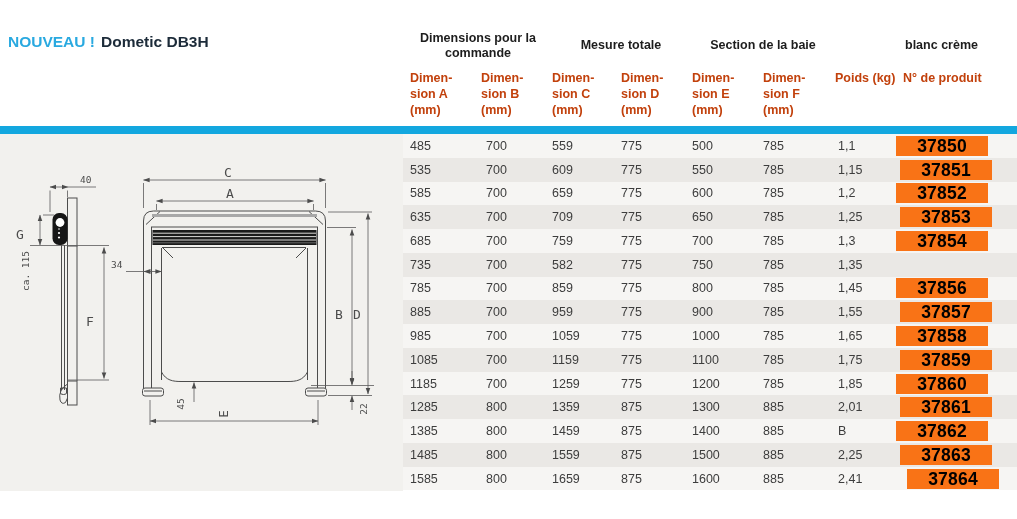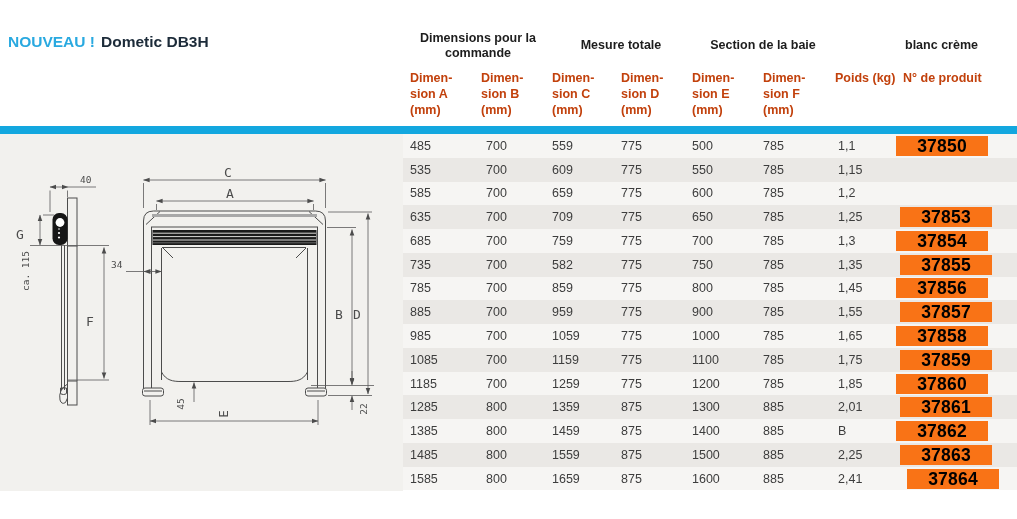--- a/index.html
+++ b/index.html
@@ -226,29 +226,31 @@
         <div class="tcell prodcell"><span class="prod-patch">37850</span></div>
       </div>
       <div class="trow even">
         <div class="tcell c0">535</div>
         <div class="tcell c1">700</div>
         <div class="tcell c2">609</div>
         <div class="tcell c3">775</div>
         <div class="tcell c4">550</div>
         <div class="tcell c5">785</div>
         <div class="tcell c6">1,15</div>
+        <div class="tcell prodcell"><span class="prod-patch">37851</span></div>
       </div>
       <div class="trow odd">
         <div class="tcell c0">585</div>
         <div class="tcell c1">700</div>
         <div class="tcell c2">659</div>
         <div class="tcell c3">775</div>
         <div class="tcell c4">600</div>
         <div class="tcell c5">785</div>
         <div class="tcell c6">1,2</div>
+        <div class="tcell prodcell"><span class="prod-patch">37852</span></div>
       </div>
       <div class="trow even">
         <div class="tcell c0">635</div>
         <div class="tcell c1">700</div>
         <div class="tcell c2">709</div>
         <div class="tcell c3">775</div>
         <div class="tcell c4">650</div>
         <div class="tcell c5">785</div>
         <div class="tcell c6">1,25</div>
         <div class="tcell prodcell"><span class="prod-patch">37853</span></div>
@@ -264,21 +266,20 @@
         <div class="tcell prodcell"><span class="prod-patch">37854</span></div>
       </div>
       <div class="trow even">
         <div class="tcell c0">735</div>
         <div class="tcell c1">700</div>
         <div class="tcell c2">582</div>
         <div class="tcell c3">775</div>
         <div class="tcell c4">750</div>
         <div class="tcell c5">785</div>
         <div class="tcell c6">1,35</div>
-        <div class="tcell prodcell"><span class="prod-patch">37855</span></div>
       </div>
       <div class="trow odd">
         <div class="tcell c0">785</div>
         <div class="tcell c1">700</div>
         <div class="tcell c2">859</div>
         <div class="tcell c3">775</div>
         <div class="tcell c4">800</div>
         <div class="tcell c5">785</div>
         <div class="tcell c6">1,45</div>
         <div class="tcell prodcell"><span class="prod-patch">37856</span></div>

